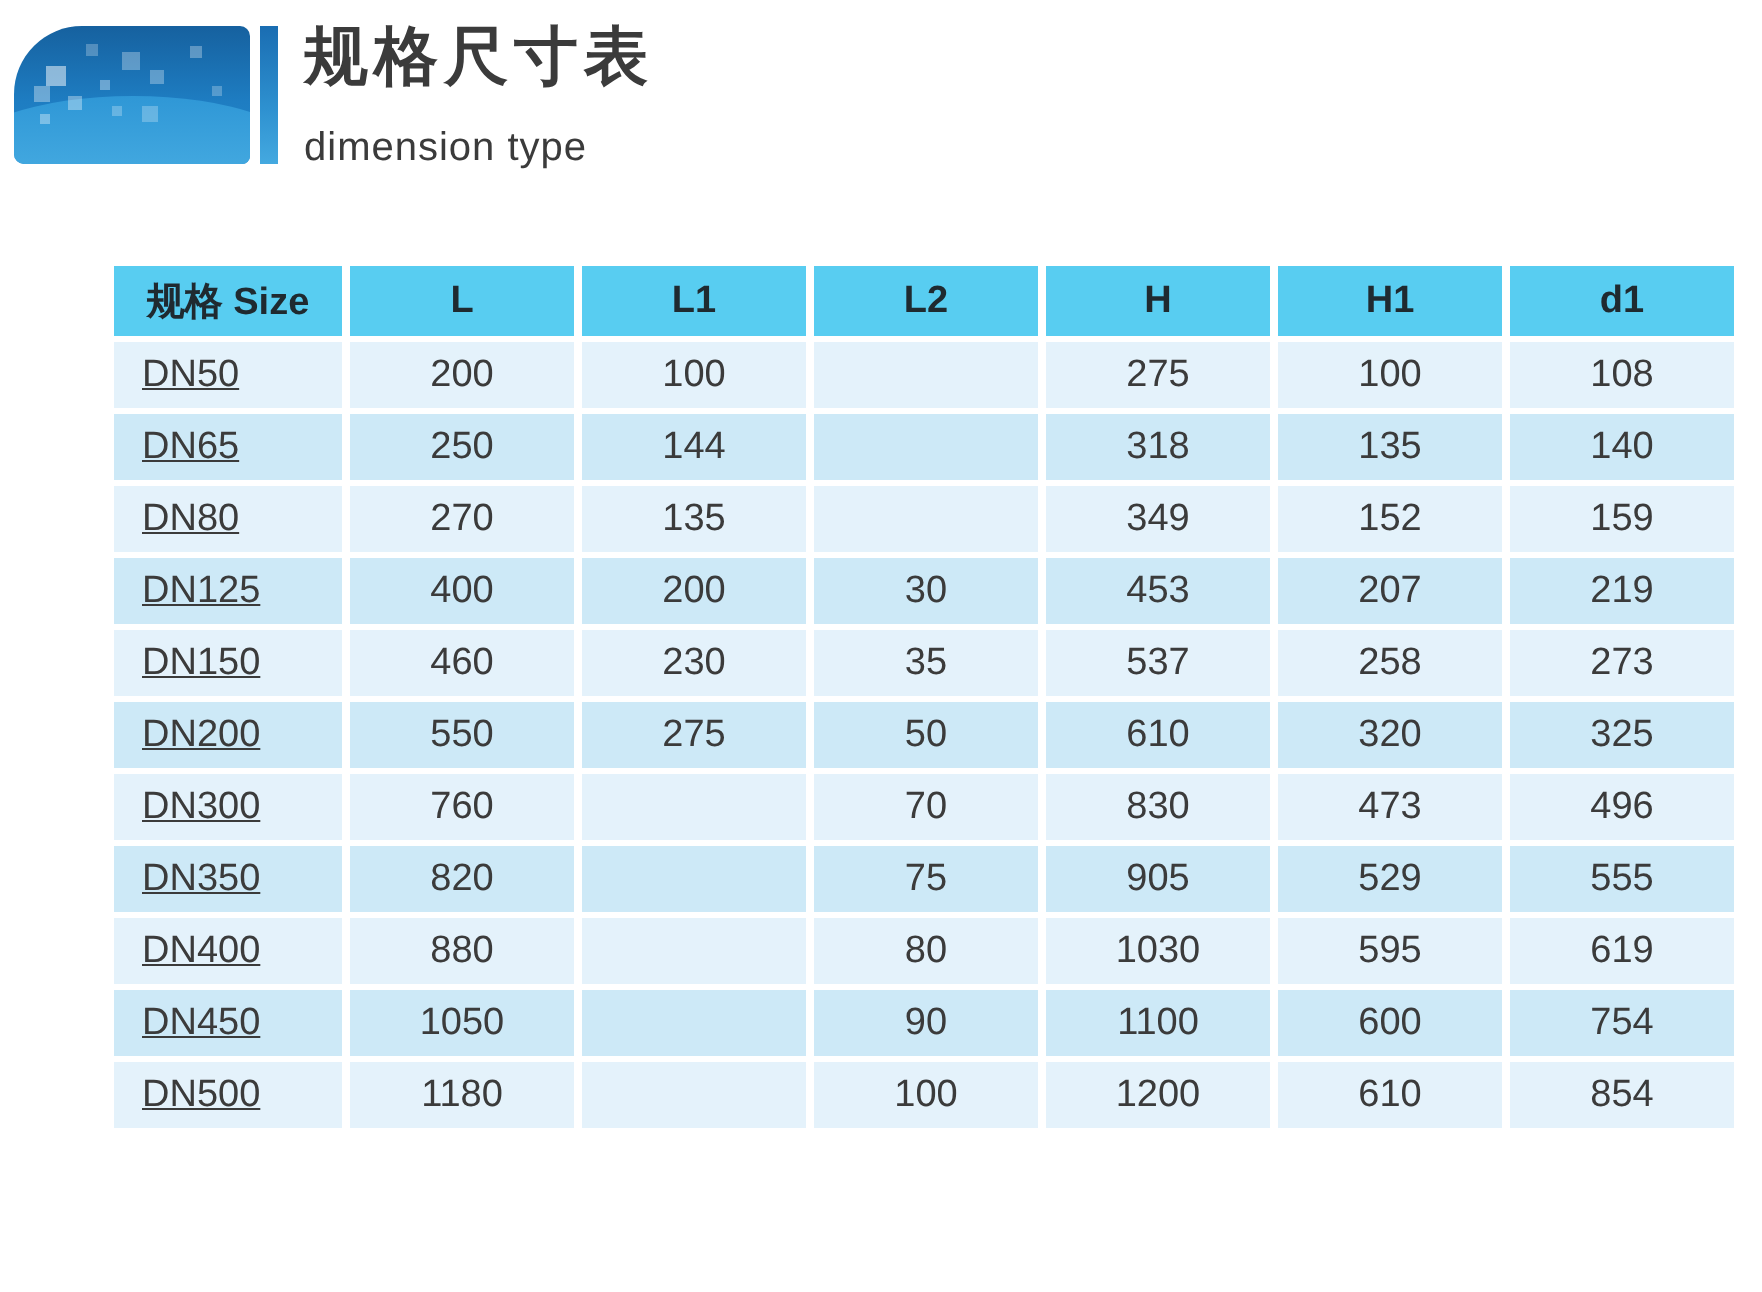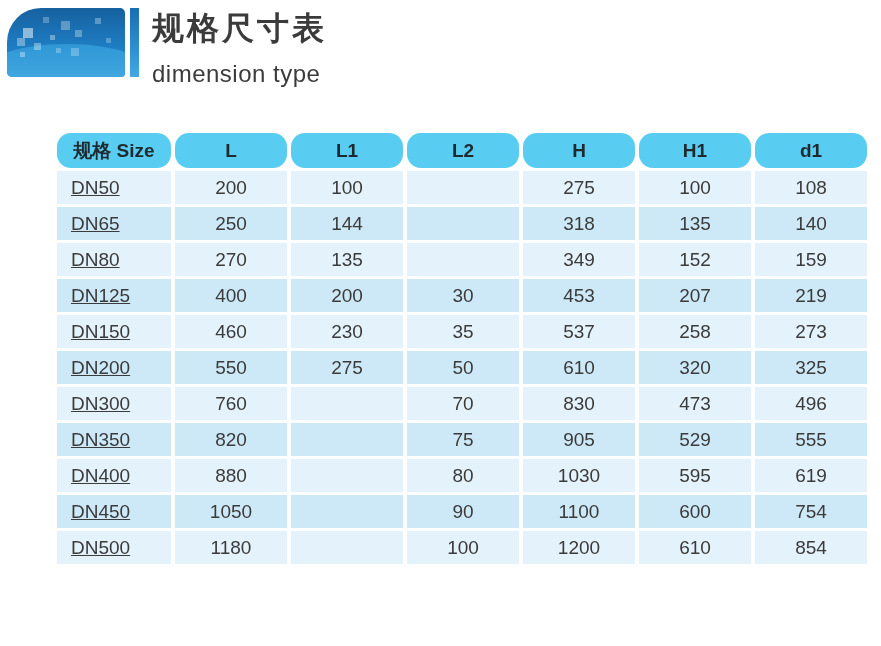--- a/index.html
+++ b/index.html
@@ -15,21 +15,21 @@
     background: #ffffff;
     overflow: hidden;
   }
 
   
   .brand {
     position: absolute;
     top: 8px;
     left: 7px;
     display: flex;
-    align-items: flex-start;
+    align-items: center;
   }
   .logo {
     position: relative;
     width: 118px;
     height: 69px;
     border-radius: 34px 5px 4px 5px;
     background: linear-gradient(180deg, var(--logo-top, #16619f) 0%, #1e7dc2 55%, #2489cc 100%);
     overflow: hidden;
   }
   .logo::after {
@@ -59,21 +59,21 @@
     color: var(--text-dark, #3b3b3b);
   }
   .title-zh {
     font-size: 32px;
     font-weight: bold;
     letter-spacing: 3px;
     line-height: 36px;
     white-space: nowrap;
   }
   .title-en {
-    font-size: 24px;
+    font-size: 20px;
     line-height: 24px;
     letter-spacing: 0.5px;
     white-space: nowrap;
     margin-top: 16px;
   }
 
   
   .dim-table {
     position: absolute;
     top: 130px;
@@ -88,21 +88,20 @@
     padding: 0 0 0 0;
     overflow: hidden;
     white-space: nowrap;
   }
   .dim-table th {
     background: var(--header-bg, #58cdf1);
     color: #1f2a30;
     font-weight: bold;
     height: 35px;
     text-align: center;
-    border-radius: 14px;
   }
   .dim-table td {
     color: var(--text-dark, #3b3b3b);
     height: 33px;
     text-align: center;
   }
   .dim-table th.col-size { width: 114px; }
   .dim-table td.cell-size {
     text-align: left;
     padding-left: 14px;

